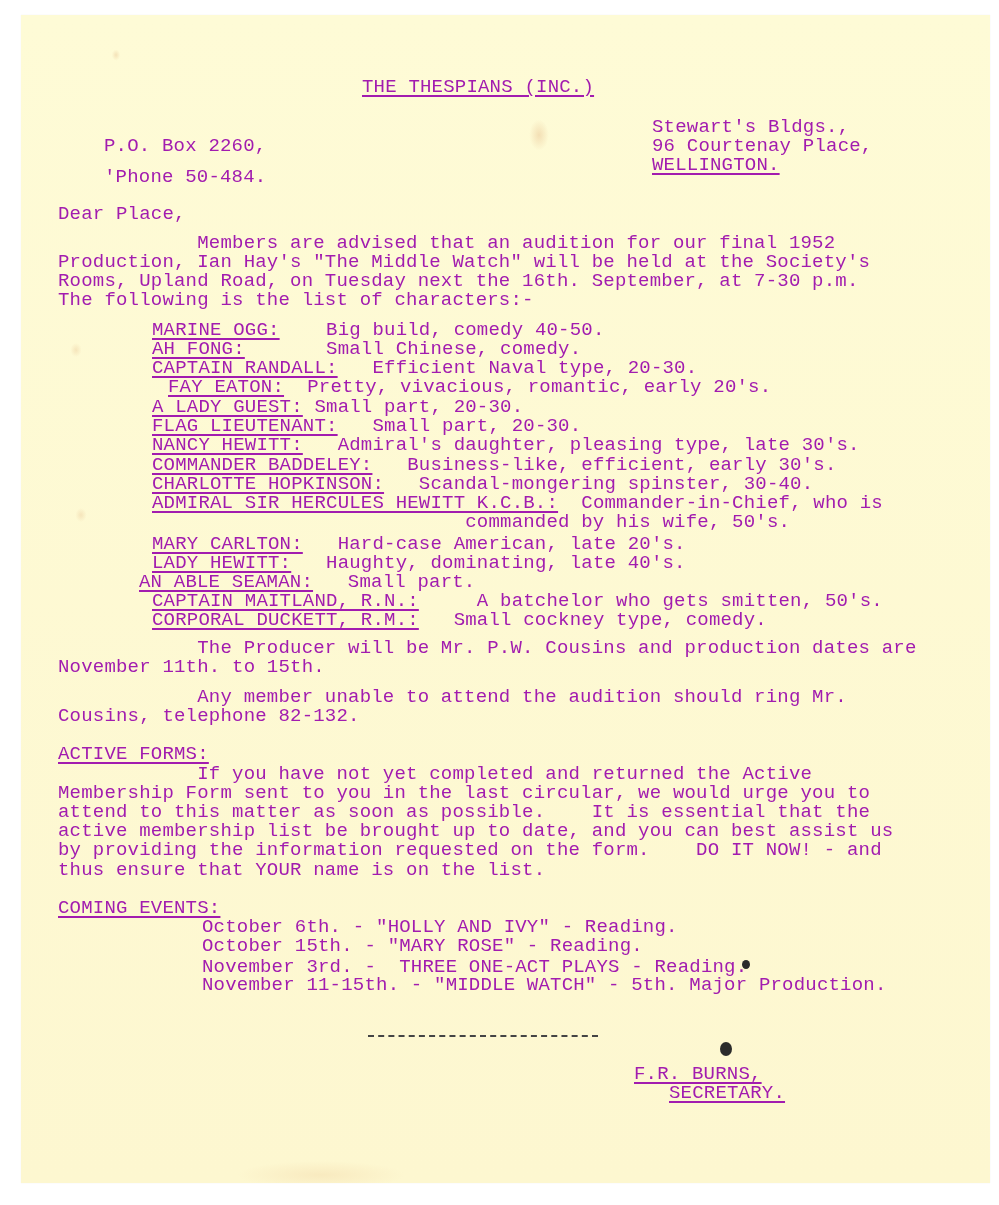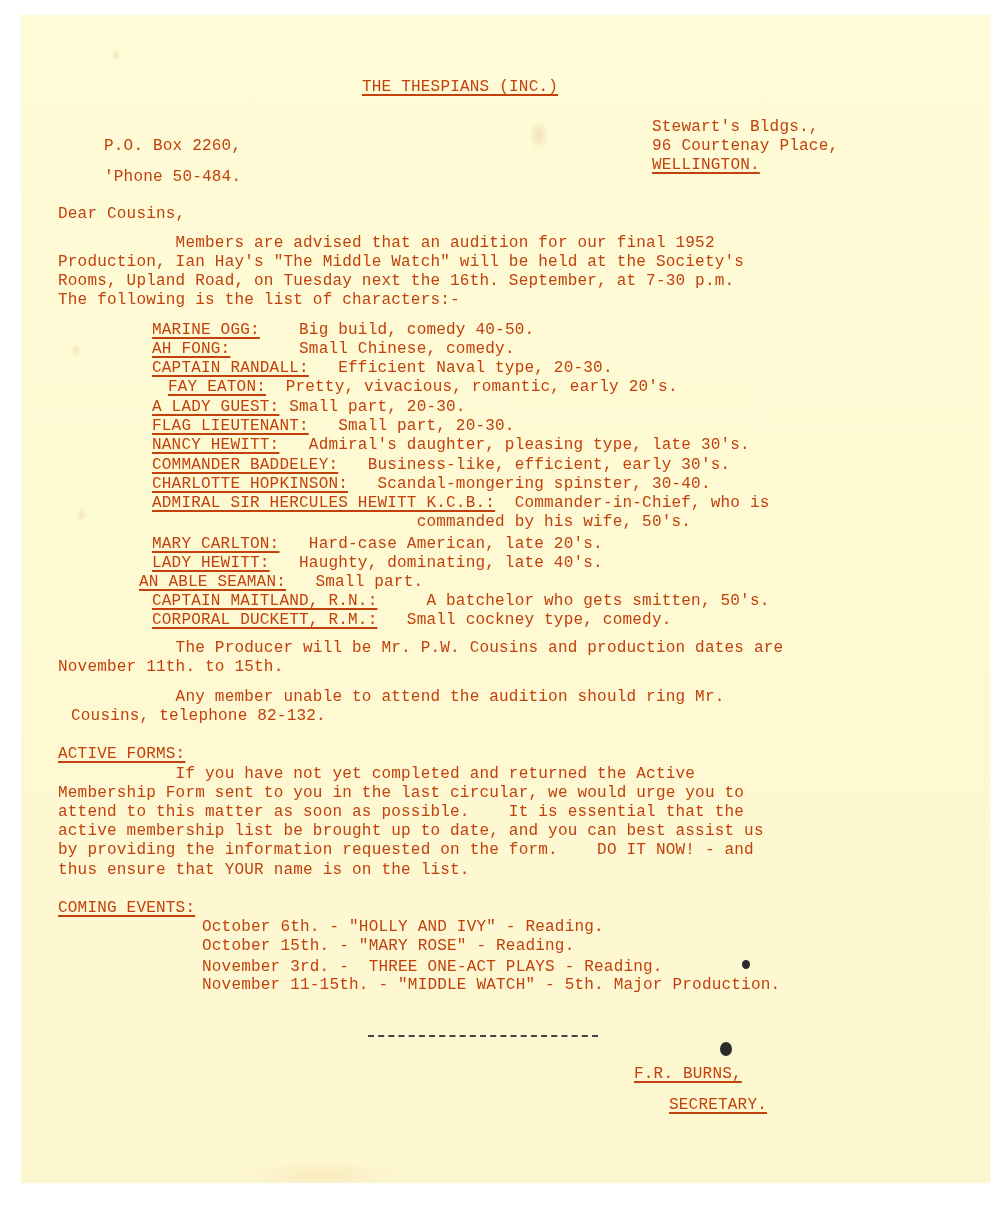--- a/index.html
+++ b/index.html
@@ -13,40 +13,40 @@
       background-image:
         radial-gradient(ellipse 14px 22px at 518px 120px, rgba(230,190,140,0.45), transparent 70%),
         radial-gradient(ellipse 6px 8px at 95px 40px, rgba(230,190,140,0.4), transparent 70%),
         radial-gradient(ellipse 8px 10px at 55px 335px, rgba(230,190,140,0.35), transparent 70%),
         radial-gradient(ellipse 8px 10px at 60px 500px, rgba(230,190,140,0.35), transparent 70%),
         radial-gradient(ellipse 120px 20px at 300px 1160px, rgba(240,210,160,0.35), transparent 70%),
         linear-gradient(180deg, #fefbd6 0%, #fdf7d0 100%);
       box-shadow: 0 0 1px rgba(0,0,0,0.08);
     }
     .t {
-      position: absolute; color: #c2410c; font-size: 16px; line-height: 19px;
+      position: absolute; color: #a21caf; font-size: 19px; line-height: 19px;
       white-space: pre; letter-spacing: 0.2px;
     }
     .u { text-decoration: underline; text-decoration-thickness: 1.5px; text-underline-offset: 3px; }
     .ink { position: absolute; background: #2b2b2b; border-radius: 50%; }
     .dashes { position: absolute; left: 368px; top: 1035px; width: 230px; border-top: 2px dashed #444; }
   </style>
 </head>
 <body>
 
 <div class="paper"></div>
 
 <div class="t u" style="left:362px; top:78px;">THE THESPIANS (INC.)</div>
 <div class="t" style="left:104px; top:137px;">P.O. Box 2260,</div>
 <div class="t" style="left:104px; top:168px;">'Phone 50-484.</div>
 <div class="t" style="left:652px; top:118px;">Stewart's Bldgs.,</div>
 <div class="t" style="left:652px; top:137px;">96 Courtenay Place,</div>
 <div class="t u" style="left:652px; top:156px;">WELLINGTON.</div>
 
-<div class="t" style="left:58px; top:205px;">Dear Cousins,</div>
+<div class="t" style="left:58px; top:205px;">Dear Place,</div>
 
 <div class="t" style="left:58px; top:234px;">            Members are advised that an audition for our final 1952</div>
 <div class="t" style="left:58px; top:253px;">Production, Ian Hay's "The Middle Watch" will be held at the Society's</div>
 <div class="t" style="left:58px; top:272px;">Rooms, Upland Road, on Tuesday next the 16th. September, at 7-30 p.m.</div>
 <div class="t" style="left:58px; top:291px;">The following is the list of characters:-</div>
 
 <div>
   <div class="t" style="left:152px; top:321px;"><span class="u">MARINE OGG:</span><span>    </span><span>Big build, comedy 40-50.</span></div>
   <div class="t" style="left:152px; top:340px;"><span class="u">AH FONG:</span><span>       </span><span>Small Chinese, comedy.</span></div>
   <div class="t" style="left:152px; top:359px;"><span class="u">CAPTAIN RANDALL:</span><span>   </span><span>Efficient Naval type, 20-30.</span></div>
@@ -62,33 +62,33 @@
   <div class="t" style="left:152px; top:554px;"><span class="u">LADY HEWITT:</span><span>   </span><span>Haughty, dominating, late 40's.</span></div>
   <div class="t" style="left:139px; top:573px;"><span class="u">AN ABLE SEAMAN:</span><span>   </span><span>Small part.</span></div>
   <div class="t" style="left:152px; top:592px;"><span class="u">CAPTAIN MAITLAND, R.N.:</span><span>     </span><span>A batchelor who gets smitten, 50's.</span></div>
   <div class="t" style="left:152px; top:611px;"><span class="u">CORPORAL DUCKETT, R.M.:</span><span>   </span><span>Small cockney type, comedy.</span></div>
 </div>
 
 <div class="t" style="left:58px; top:639px;">            The Producer will be Mr. P.W. Cousins and production dates are</div>
 <div class="t" style="left:58px; top:658px;">November 11th. to 15th.</div>
 
 <div class="t" style="left:58px; top:688px;">            Any member unable to attend the audition should ring Mr.</div>
-<div class="t" style="left:71px; top:707px;">Cousins, telephone 82-132.</div>
+<div class="t" style="left:58px; top:707px;">Cousins, telephone 82-132.</div>
 
 <div class="t u" style="left:58px; top:745px;">ACTIVE FORMS:</div>
 <div class="t" style="left:58px; top:765px;">            If you have not yet completed and returned the Active</div>
 <div class="t" style="left:58px; top:784px;">Membership Form sent to you in the last circular, we would urge you to</div>
 <div class="t" style="left:58px; top:803px;">attend to this matter as soon as possible.    It is essential that the</div>
 <div class="t" style="left:58px; top:822px;">active membership list be brought up to date, and you can best assist us</div>
 <div class="t" style="left:58px; top:841px;">by providing the information requested on the form.    DO IT NOW! - and</div>
 <div class="t" style="left:58px; top:861px;">thus ensure that YOUR name is on the list.</div>
 
 <div class="t u" style="left:58px; top:899px;">COMING EVENTS:</div>
 <div class="t" style="left:202px; top:918px;">October 6th. - "HOLLY AND IVY" - Reading.</div>
 <div class="t" style="left:202px; top:937px;">October 15th. - "MARY ROSE" - Reading.</div>
 <div class="t" style="left:202px; top:958px;">November 3rd. -  THREE ONE-ACT PLAYS - Reading.</div>
 <div class="t" style="left:202px; top:976px;">November 11-15th. - "MIDDLE WATCH" - 5th. Major Production.</div>
 
 <div class="dashes"></div>
 <div class="ink" style="left:720px; top:1042px; width:12px; height:14px;"></div>
 <div class="ink" style="left:742px; top:960px; width:8px; height:9px;"></div>
 <div class="t u" style="left:634px; top:1065px;">F.R. BURNS,</div>
-<div class="t u" style="left:669px; top:1084px;margin-top:12px;">SECRETARY.</div>
+<div class="t u" style="left:669px; top:1084px;">SECRETARY.</div>
 
 </body></html>

